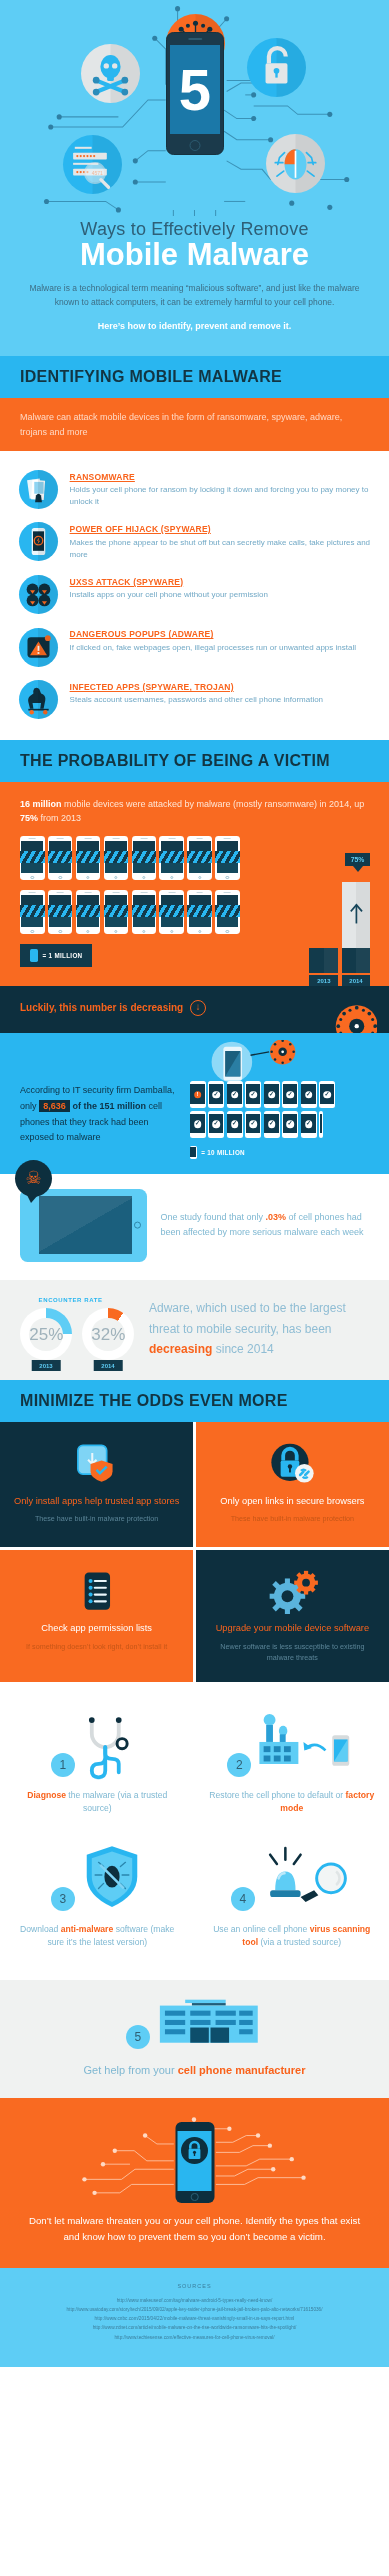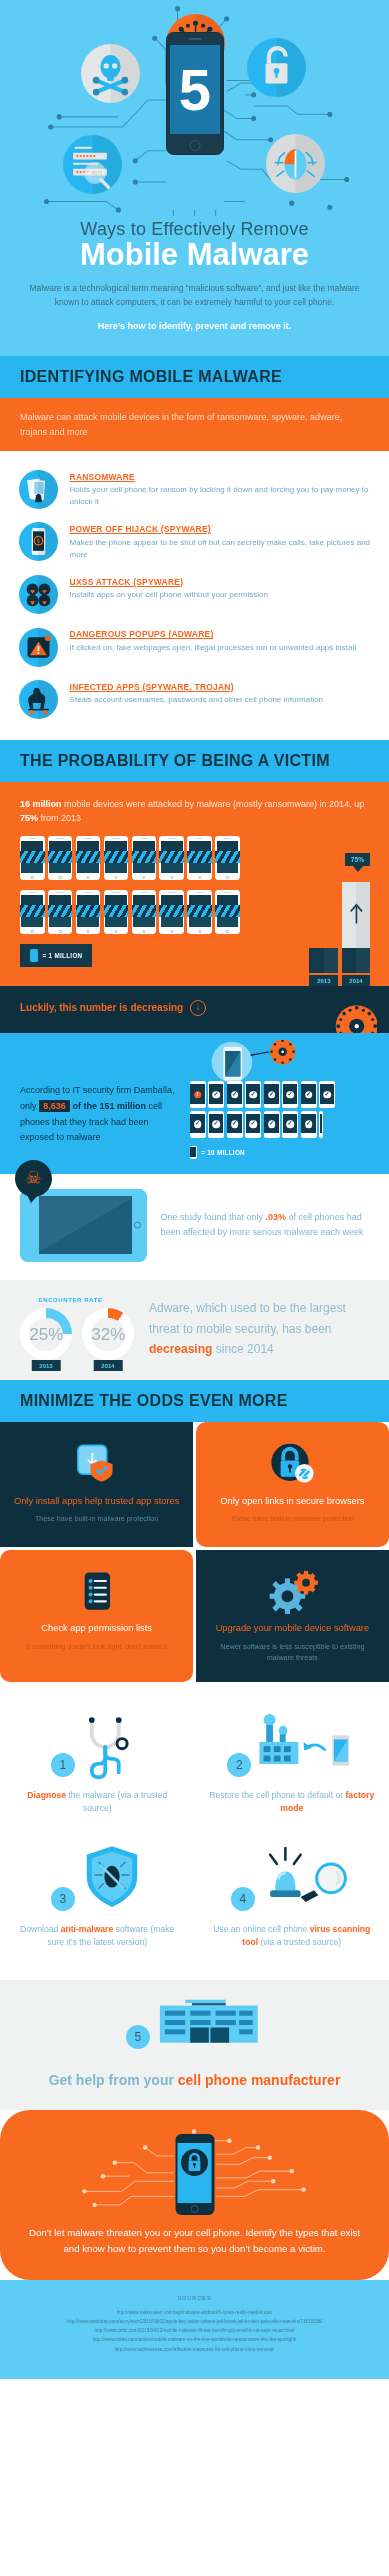--- a/index.html
+++ b/index.html
@@ -134,45 +134,45 @@
      color:#9fb2bb; font-size:17px; text-align:center; line-height:34px; }
   .donut .yr { position:absolute; left:50%; bottom:-11px; transform:translateX(-50%);
      background:#123a4b; color:#5ecdf5; font-size:6px; font-weight:bold; padding:2.5px 7.6px; white-space:nowrap;}
   .encounter .txt { flex:1; color:#8fbdd4; font-size:12px; line-height:1.7; }
   .encounter .txt b { color:#f9631c; }
 
   
   .grid2 { display:grid; grid-template-columns:1fr 1fr; gap:2.5px; background:#ffffff; }
   .cell { padding:20px 13.5px 18.6px; text-align:center; min-height:125px; }
   .cell.dark { background:#0d2f3e; }
-  .cell.orange { background:#f96a21;border-radius:10px; }
+  .cell.orange { background:#f96a21; }
   .cell .ico { height:44px; margin-bottom:8.5px; position:relative; }
   .cell h4 { font-size:9.3px; font-weight:normal; line-height:1.45; }
   .cell.dark h4 { color:#f9631c; }
   .cell.orange h4 { color:#ffffff; }
   .cell p { font-size:7.2px; line-height:1.5; margin-top:6px; }
   .cell.dark p { color:#5b8497; }
   .cell.orange p { color:#c75617; }
 
   
   .steps { background:#ffffff; padding:17px 0 18.6px; }
   .steprow { display:grid; grid-template-columns:1fr 1fr; }
   .step { padding:8.5px 12px 12px; text-align:center; }
   .step .art { height:73px; display:flex; align-items:flex-end; justify-content:center; gap:5px; }
   .num-badge { width:24px; height:24px; border-radius:50%; background:#5ecdf5; color:#2f5f74;
      font-size:12px; line-height:24px; text-align:center; margin-bottom:3.4px; flex:0 0 24px; }
   .step .cap { color:#7fb8d2; font-size:8.6px; line-height:1.55; margin-top:8.5px; }
   .step .cap b { color:#f9631c; }
   .step5 { background:#f0f2f1; padding:18.6px 0 22px; text-align:center; }
   .step5 .art { height:54px; display:flex; align-items:flex-end; justify-content:center; gap:8.5px; }
-  .step5 .cap { color:#7fb8d2; font-size:14px; margin-top:20px;font-weight:bold; }
+  .step5 .cap { color:#7fb8d2; font-size:11px; margin-top:12px; }
   .step5 .cap b { color:#f9631c; }
 
   
-  .outro { background:#f96a21; padding:18.6px 22px 24px; text-align:center; position:relative;border-radius:30px; }
+  .outro { background:#f96a21; padding:18.6px 22px 24px; text-align:center; position:relative; }
   .outro .art { height:91px; position:relative; }
   .outro .phone {
     position:absolute; left:50%; top:5px; transform:translateX(-50%);
     width:39px; height:81px; background:#0d2f3e; border-radius:6px;
   }
   .outro .phone .scr { position:absolute; left:2.5px; top:8.5px; right:2.5px; bottom:12px; background:#29b6f0; }
   .outro .phone .hb { position:absolute; left:50%; bottom:2.5px; transform:translateX(-50%);
      width:7.6px; height:7.6px; border:1.2px solid #2b6076; border-radius:50%; }
   .outro .phone .lockc { position:absolute; left:50%; top:15px; transform:translateX(-50%);
      width:27px; height:27px; border-radius:50%; background:#0d2f3e; }

